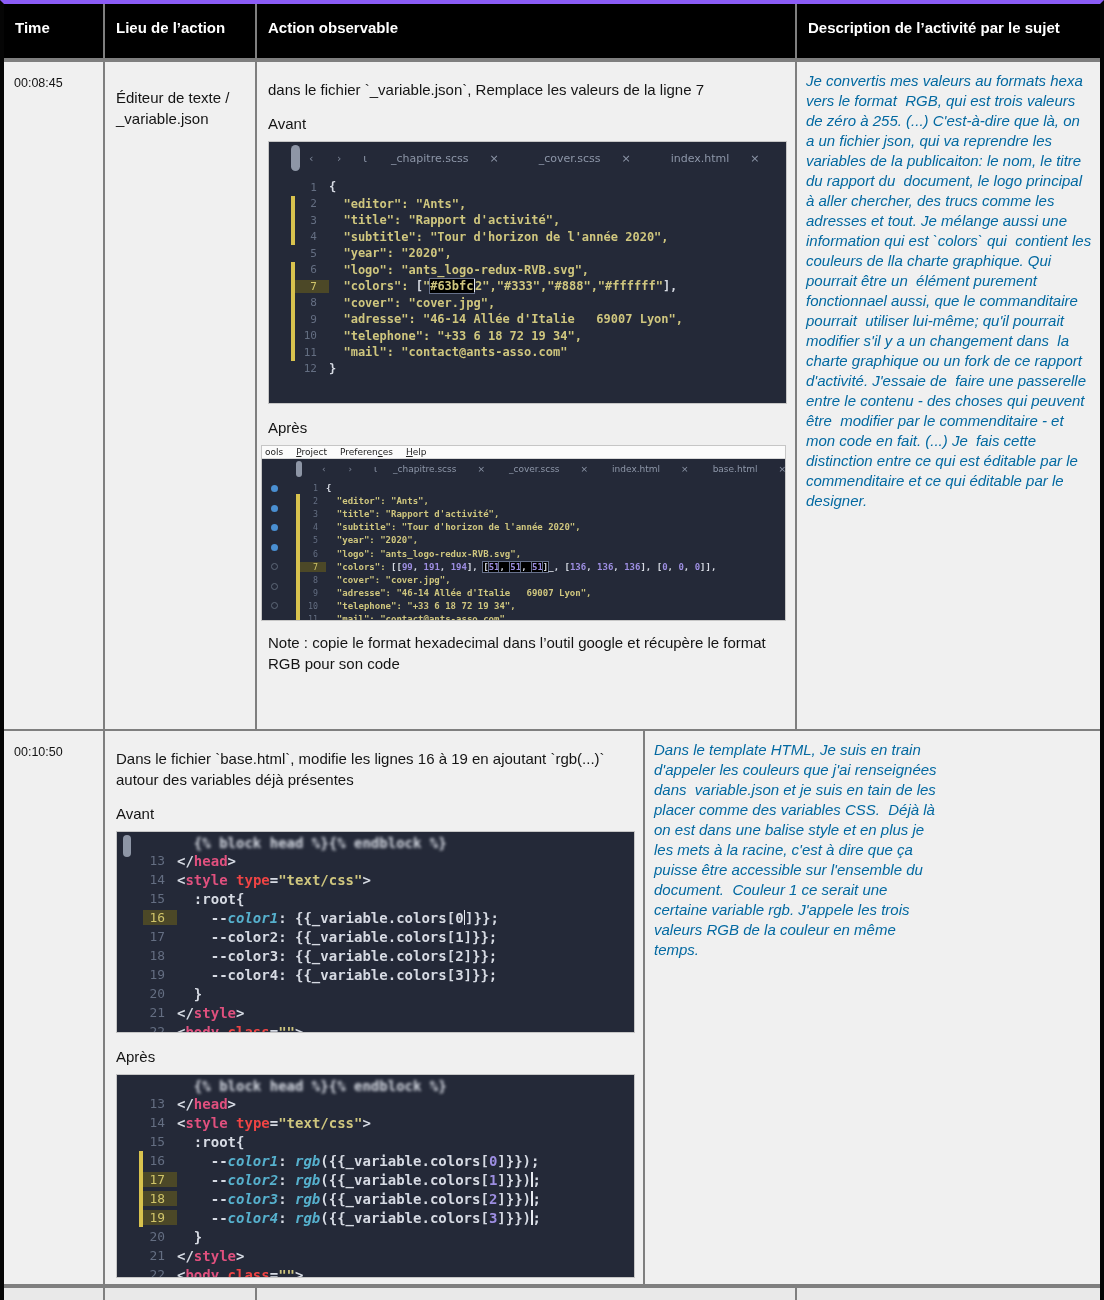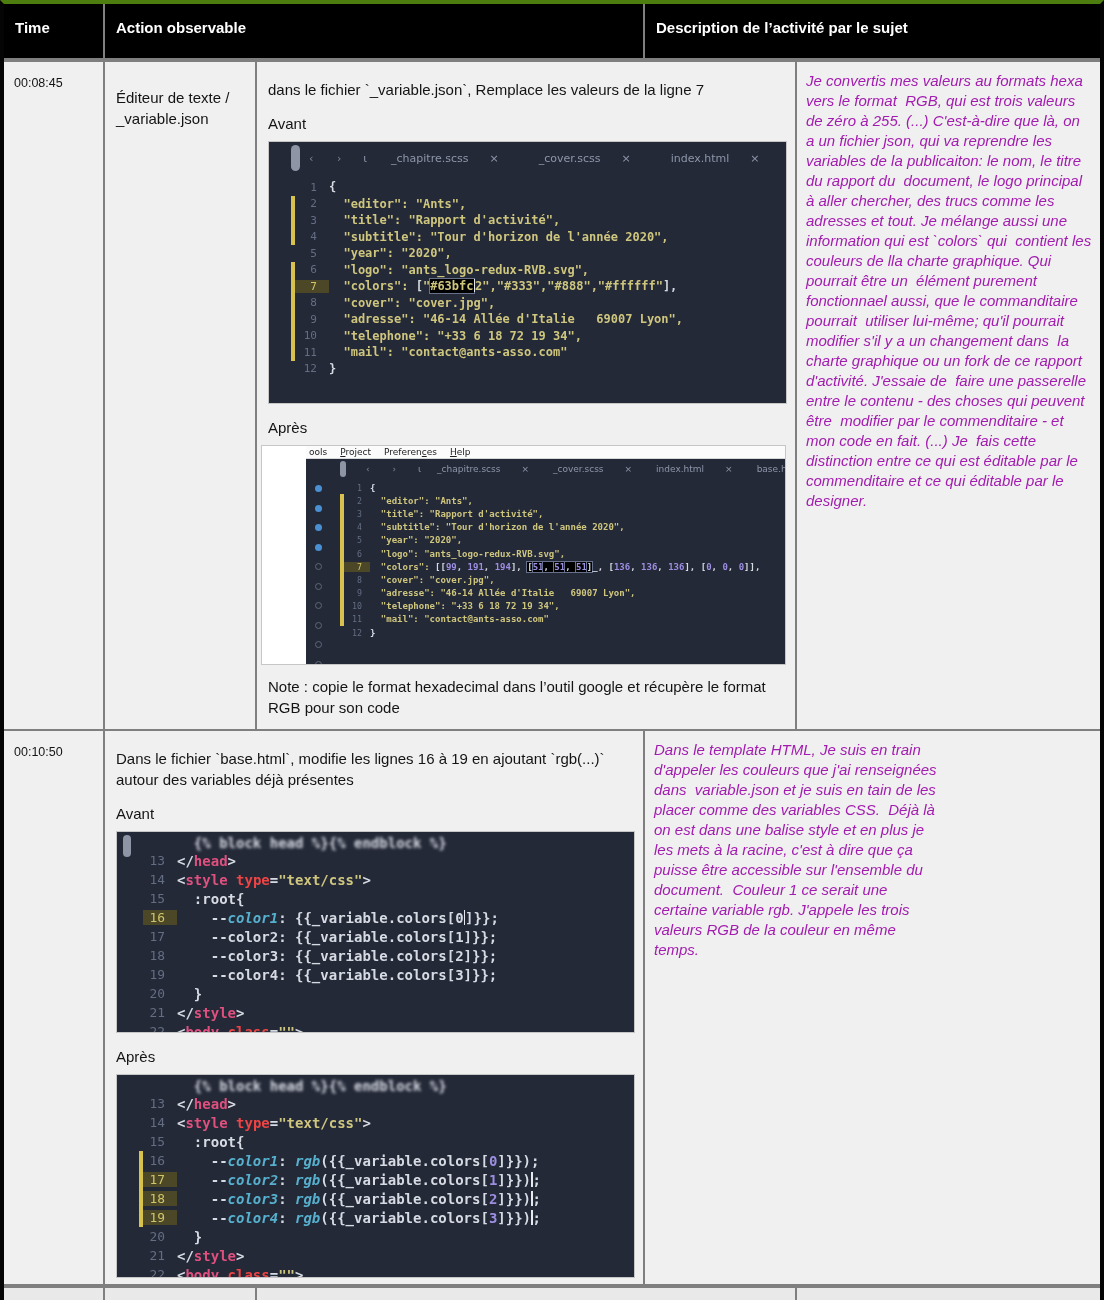--- a/index.html
+++ b/index.html
@@ -1,44 +1,44 @@
 <!DOCTYPE html>
 <html><head>
 <meta charset="utf-8">
 <style>
   html,body{margin:0;padding:0;background:#fff;}
   body{width:1104px;font-family:"Liberation Sans",sans-serif;color:#141414;}
   .page{width:1104px;height:1300px;box-sizing:border-box;position:relative;
-        border-left:4px solid #050505;border-right:4px solid #050505;border-top:4px solid #4d7c0f;
+        border-left:4px solid #050505;border-right:4px solid #050505;border-top:4px solid #8b5cf6;
         background:#f0f0f0;overflow:hidden;}
   
   .thead{display:flex;background:#000;height:54px;border-bottom:4px solid #7f7f7f;}
   .th{box-sizing:border-box;color:#fff;font-weight:bold;font-size:15px;padding:15px 10px 0 11px;}
   .c1{width:99px;}.c2{width:152px;}.c3{width:540px;}.c4{width:305px;}
   .c2b,.c3b,.c4b{border-left:2px solid #7f7f7f;}
   .trow{display:flex;border-bottom:2px solid #7f7f7f;background:#f0f0f0;}
   .trow.r1{height:667px;}
   .trow.r2{height:553px;border-bottom:4px solid #7f7f7f;}
   .cell{box-sizing:border-box;overflow:hidden;}
   .cell-time{padding:14px 6px 0 10px;font-size:12.5px;}
   .cell-lieu{padding:25px 10px 0 11px;font-size:15px;line-height:21px;}
   .cell-action{padding:8px 10px 0 11px;font-size:15px;}
   .cell-desc{padding:9px 8px 0 9px;}
   .action-text{margin:9px 0 0;line-height:21px;max-width:512px;}
   .stage-label{margin:15px 0 9px;}
   .note{margin:11px 0 0;line-height:21px;max-width:512px;}
   .note:empty{display:none;}
-  .desc{margin:0;font-style:italic;font-size:15px;line-height:20px;white-space:pre-wrap;color:#a21caf;}
+  .desc{margin:0;font-style:italic;font-size:15px;line-height:20px;white-space:pre-wrap;color:#0369a1;}
   .tsliver{height:12px;background:#e9e9e9;position:relative;}
   .tsliver .vsep{position:absolute;top:0;width:2px;height:12px;background:#7f7f7f;}
   
   .shot{position:relative;background:#242938;border:1px solid #c6c6c6;box-sizing:border-box;
         overflow:hidden;font-family:"DejaVu Sans Mono",monospace;font-weight:bold;}
   .ed1{width:519px;height:263px;margin-top:6px;}
-  .ed2{width:525px;height:220px;margin-left:-7px;margin-top:3px;background:#fff;padding-left:44px;}
+  .ed2{width:525px;height:176px;margin-left:-7px;margin-top:3px;background:#fff;}
   .ed3{width:519px;height:202px;margin-top:6px;}
   .ed4{width:519px;height:204px;margin-top:6px;}
   .menubar{background:#fbfbfb;border-bottom:1px solid #d8d8d8;font-family:"DejaVu Sans",sans-serif;
            font-weight:normal;font-size:9px;color:#222;height:13px;box-sizing:border-box;
            display:flex;gap:13px;align-items:center;padding:0 0 0 3px;}
   .ed-body{display:flex;background:#242938;}
   .ed2 .ed-body{height:206px;}
   .dotcol{flex:0 0 26px;position:relative;background:#242938;}
   .dot{position:absolute;left:9px;border-radius:50%;}
   .dot.filled{width:7px;height:7px;background:#4a8fd2;}
@@ -81,20 +81,21 @@
   .ed2 .pill{left:8px;top:2px;width:6px;height:16px;}
   .ed3 .pill{left:6px;top:3px;width:8px;height:22px;}
 </style>
 </head>
 <body>
 
 <div class="page">
 
   <div class="thead">
     <div class="th c1">Time</div>
+    <div class="th c2 c2b">Lieu de l’action</div>
     <div class="th c3 c3b">Action observable</div>
     <div class="th c4 c4b">Description de l’activité par le sujet</div>
   </div>
 
   <div class="trow r1">
     <div class="cell cell-time c1">00:08:45</div>
     <div class="cell cell-lieu c2 c2b">Éditeur de texte / _variable.json</div>
     <div class="cell cell-action c3 c3b">
       <p class="action-text">dans le fichier `_variable.json`, Remplace les valeurs de la ligne 7</p>
       <p class="stage-label">Avant</p>

